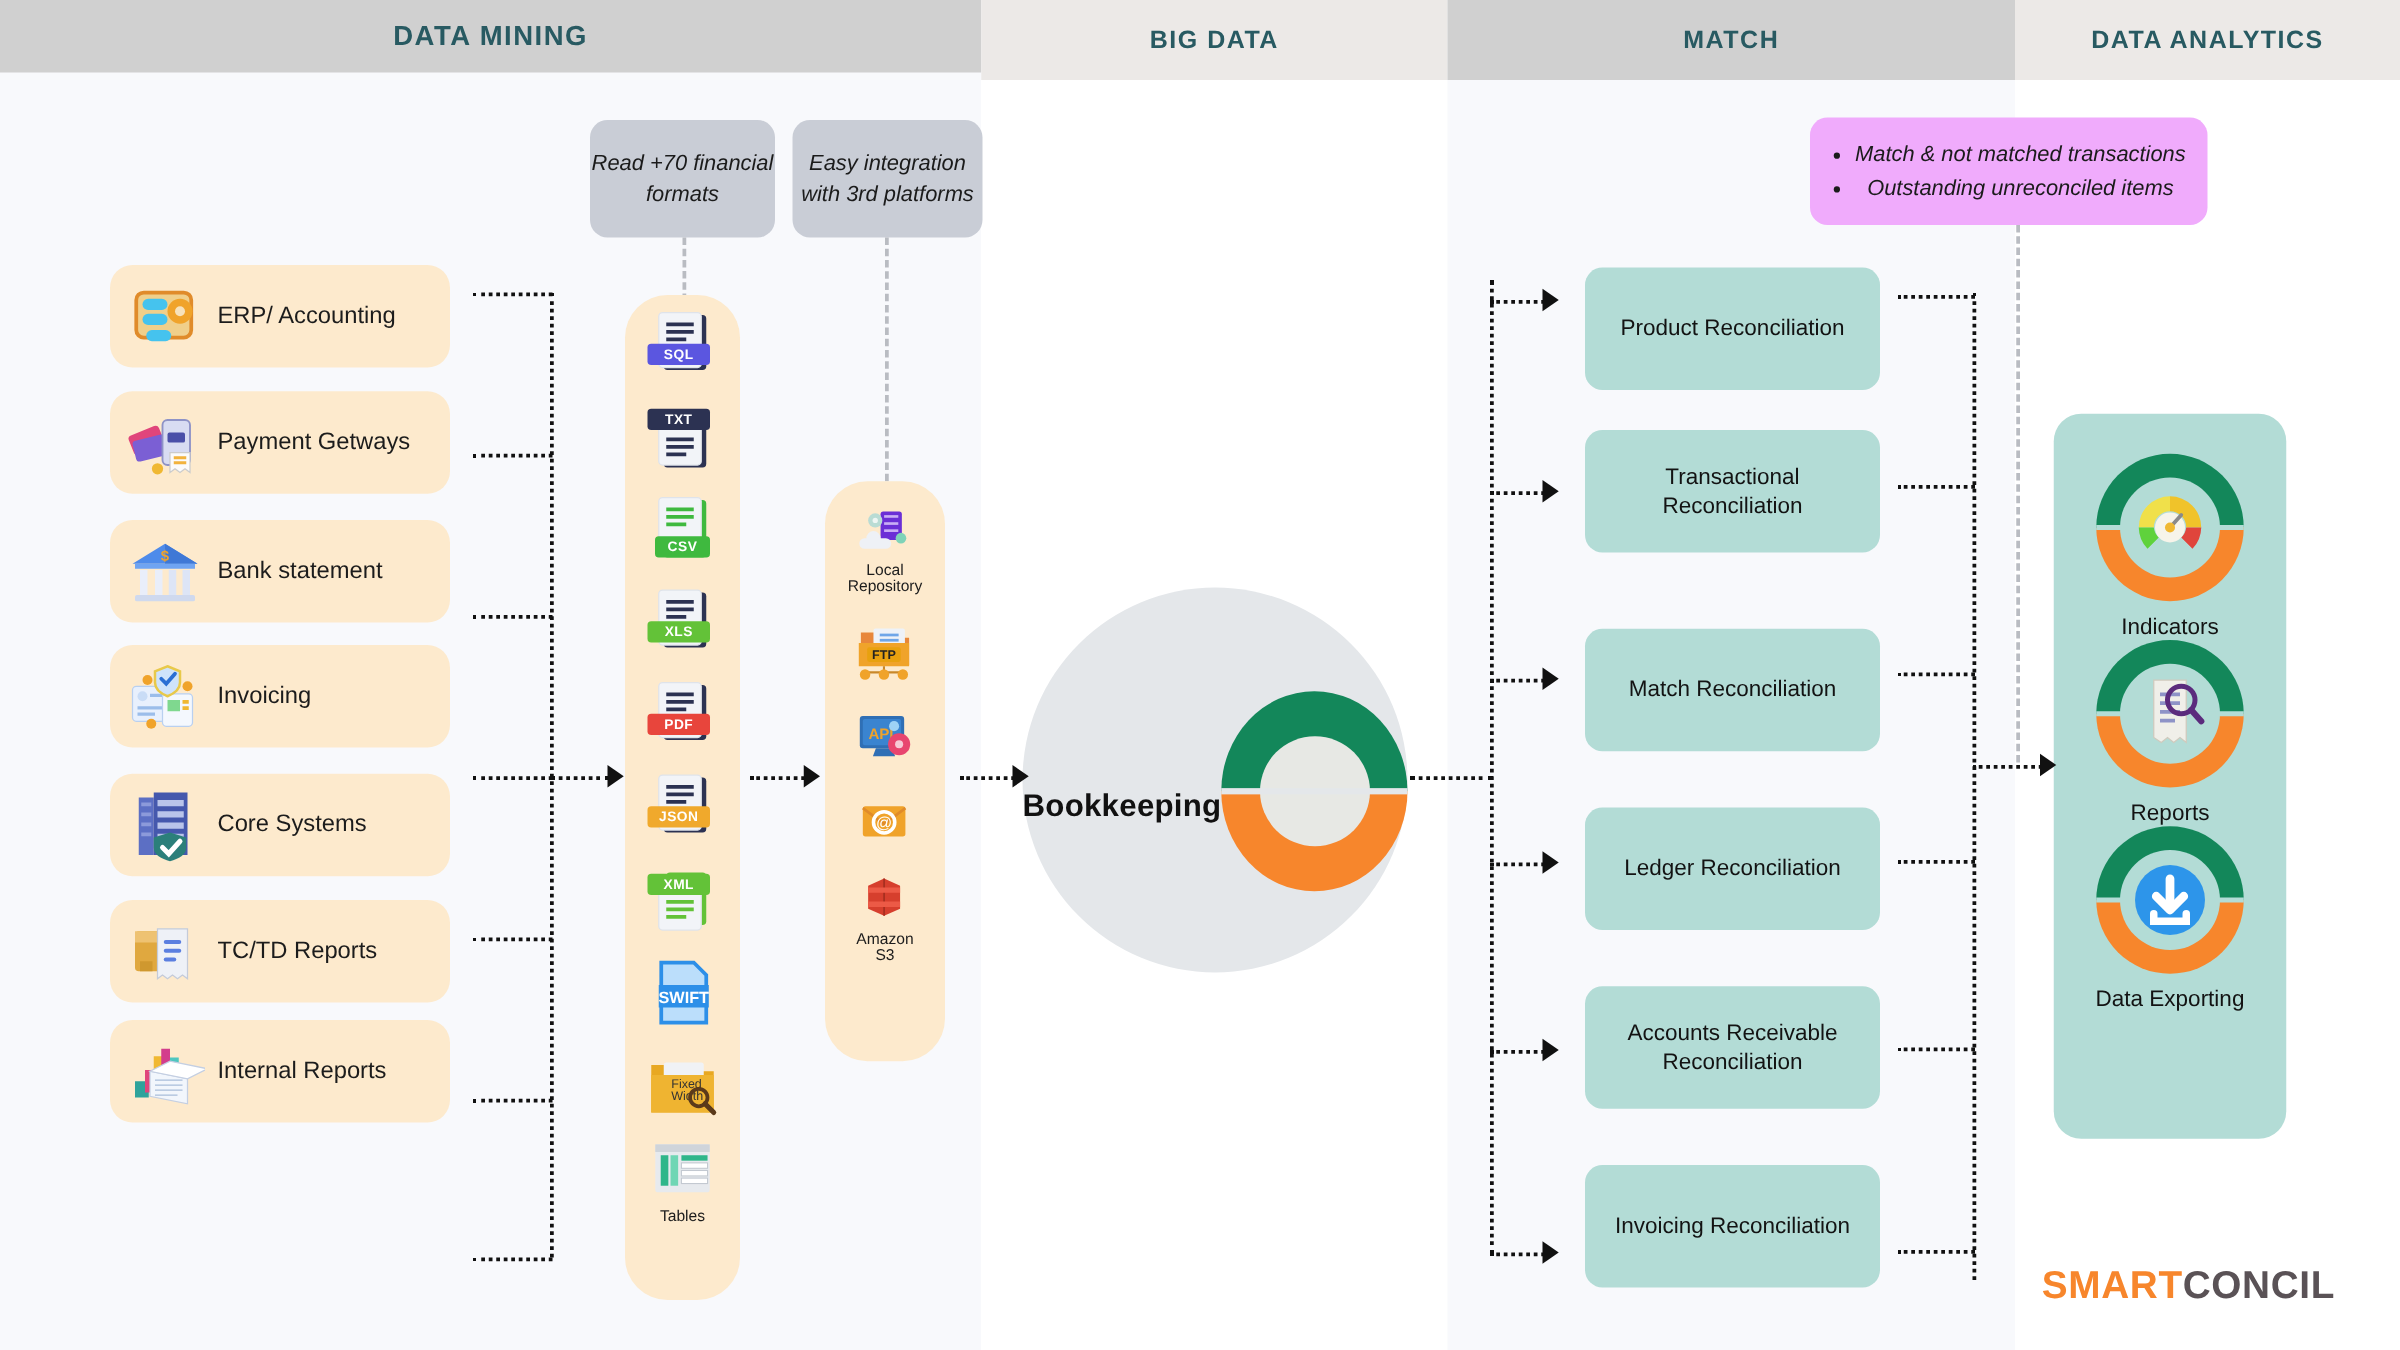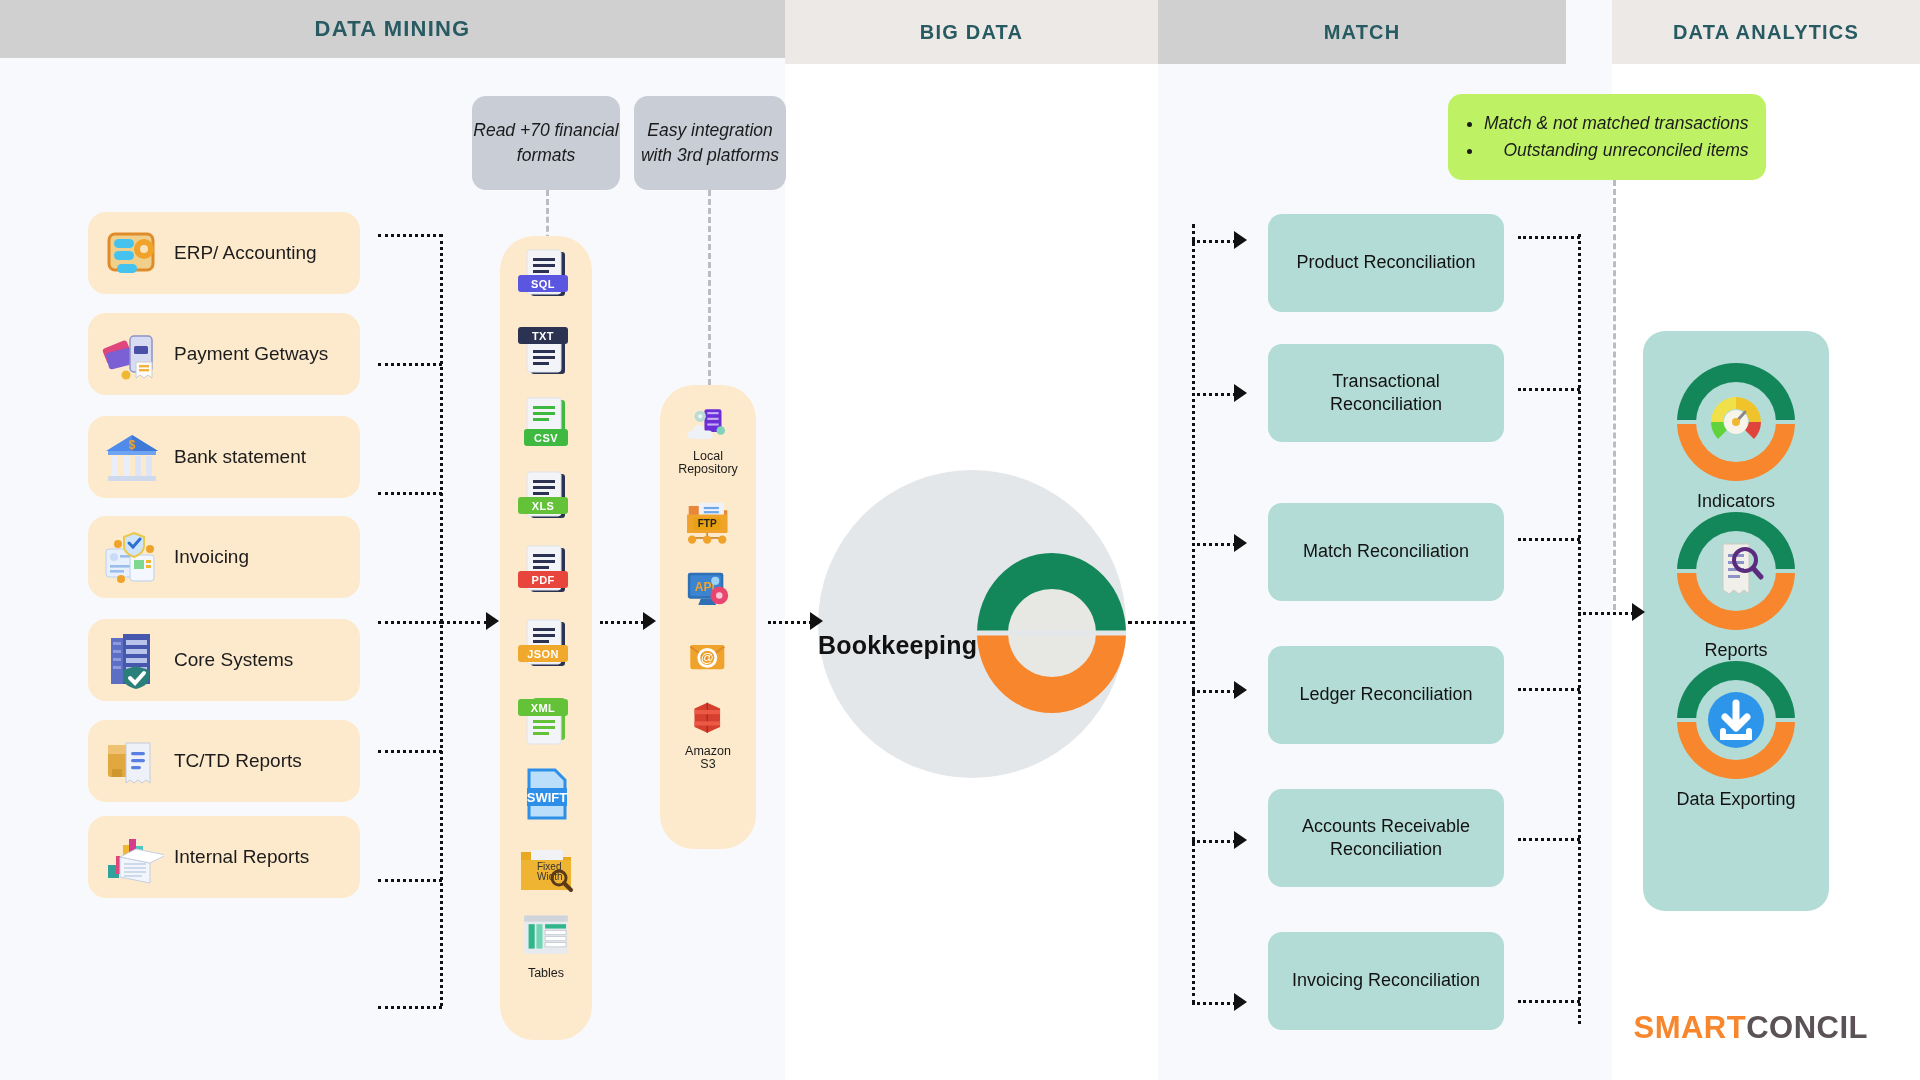--- a/index.html
+++ b/index.html
@@ -19,41 +19,41 @@
   .band.analytics{left:1612px;width:308px;background:#ffffff;}
 
   
   .hdr{position:absolute;top:0;height:64px;display:flex;align-items:center;justify-content:center;}
   .hdr span{
     color:#285a62;font-weight:bold;letter-spacing:1.2px;
     font-size:21px;text-transform:uppercase;
   }
   .hdr.mining{left:0;width:785px;background:#d0d0d0;height:58px;}
   .hdr.bigdata{left:785px;width:373px;background:#ece9e7;height:64px;}
-  .hdr.match{left:1158px;width:408px;background:#d0d0d0;height:64px;}
+  .hdr.match{left:1158px;width:454px;background:#d0d0d0;height:64px;}
   .hdr.analytics{left:1612px;width:308px;background:#ece9e7;height:64px;}
   .hdr.mining span{font-size:22px;}
   .hdr.bigdata span,.hdr.match span,.hdr.analytics span{font-size:20px;}
 
   
   .src{
     position:absolute;left:88px;width:272px;height:82px;
     background:#fdeacd;border-radius:18px;
     display:flex;align-items:center;
   }
   .src .ico{width:64px;height:64px;margin-left:12px;flex:0 0 64px;position:relative;}
   .src .lbl{font-size:19px;color:#1c1c1c;margin-left:10px;line-height:1.15;}
 
   
   .bubble{
     position:absolute;background:#c9cdd6;border-radius:14px;
     font-style:italic;color:#1b1b1b;display:flex;align-items:center;justify-content:center;
     text-align:center;line-height:1.42;font-size:17.5px;
   }
-  .bubble.wide{background:#bef264;justify-content:flex-start;text-align:right;}
+  .bubble.wide{background:#f0abfc;justify-content:flex-start;text-align:center;}
   .bubble ul{margin:0;padding-left:26px;}
   .bubble li{margin:2px 0;font-size:17.5px;}
 
   
   .vcon{position:absolute;width:0;border-left:3px dashed #b9bcc2;}
 
   
   .strip{
     position:absolute;background:#fdeacd;border-radius:34px;
     display:flex;flex-direction:column;align-items:center;

